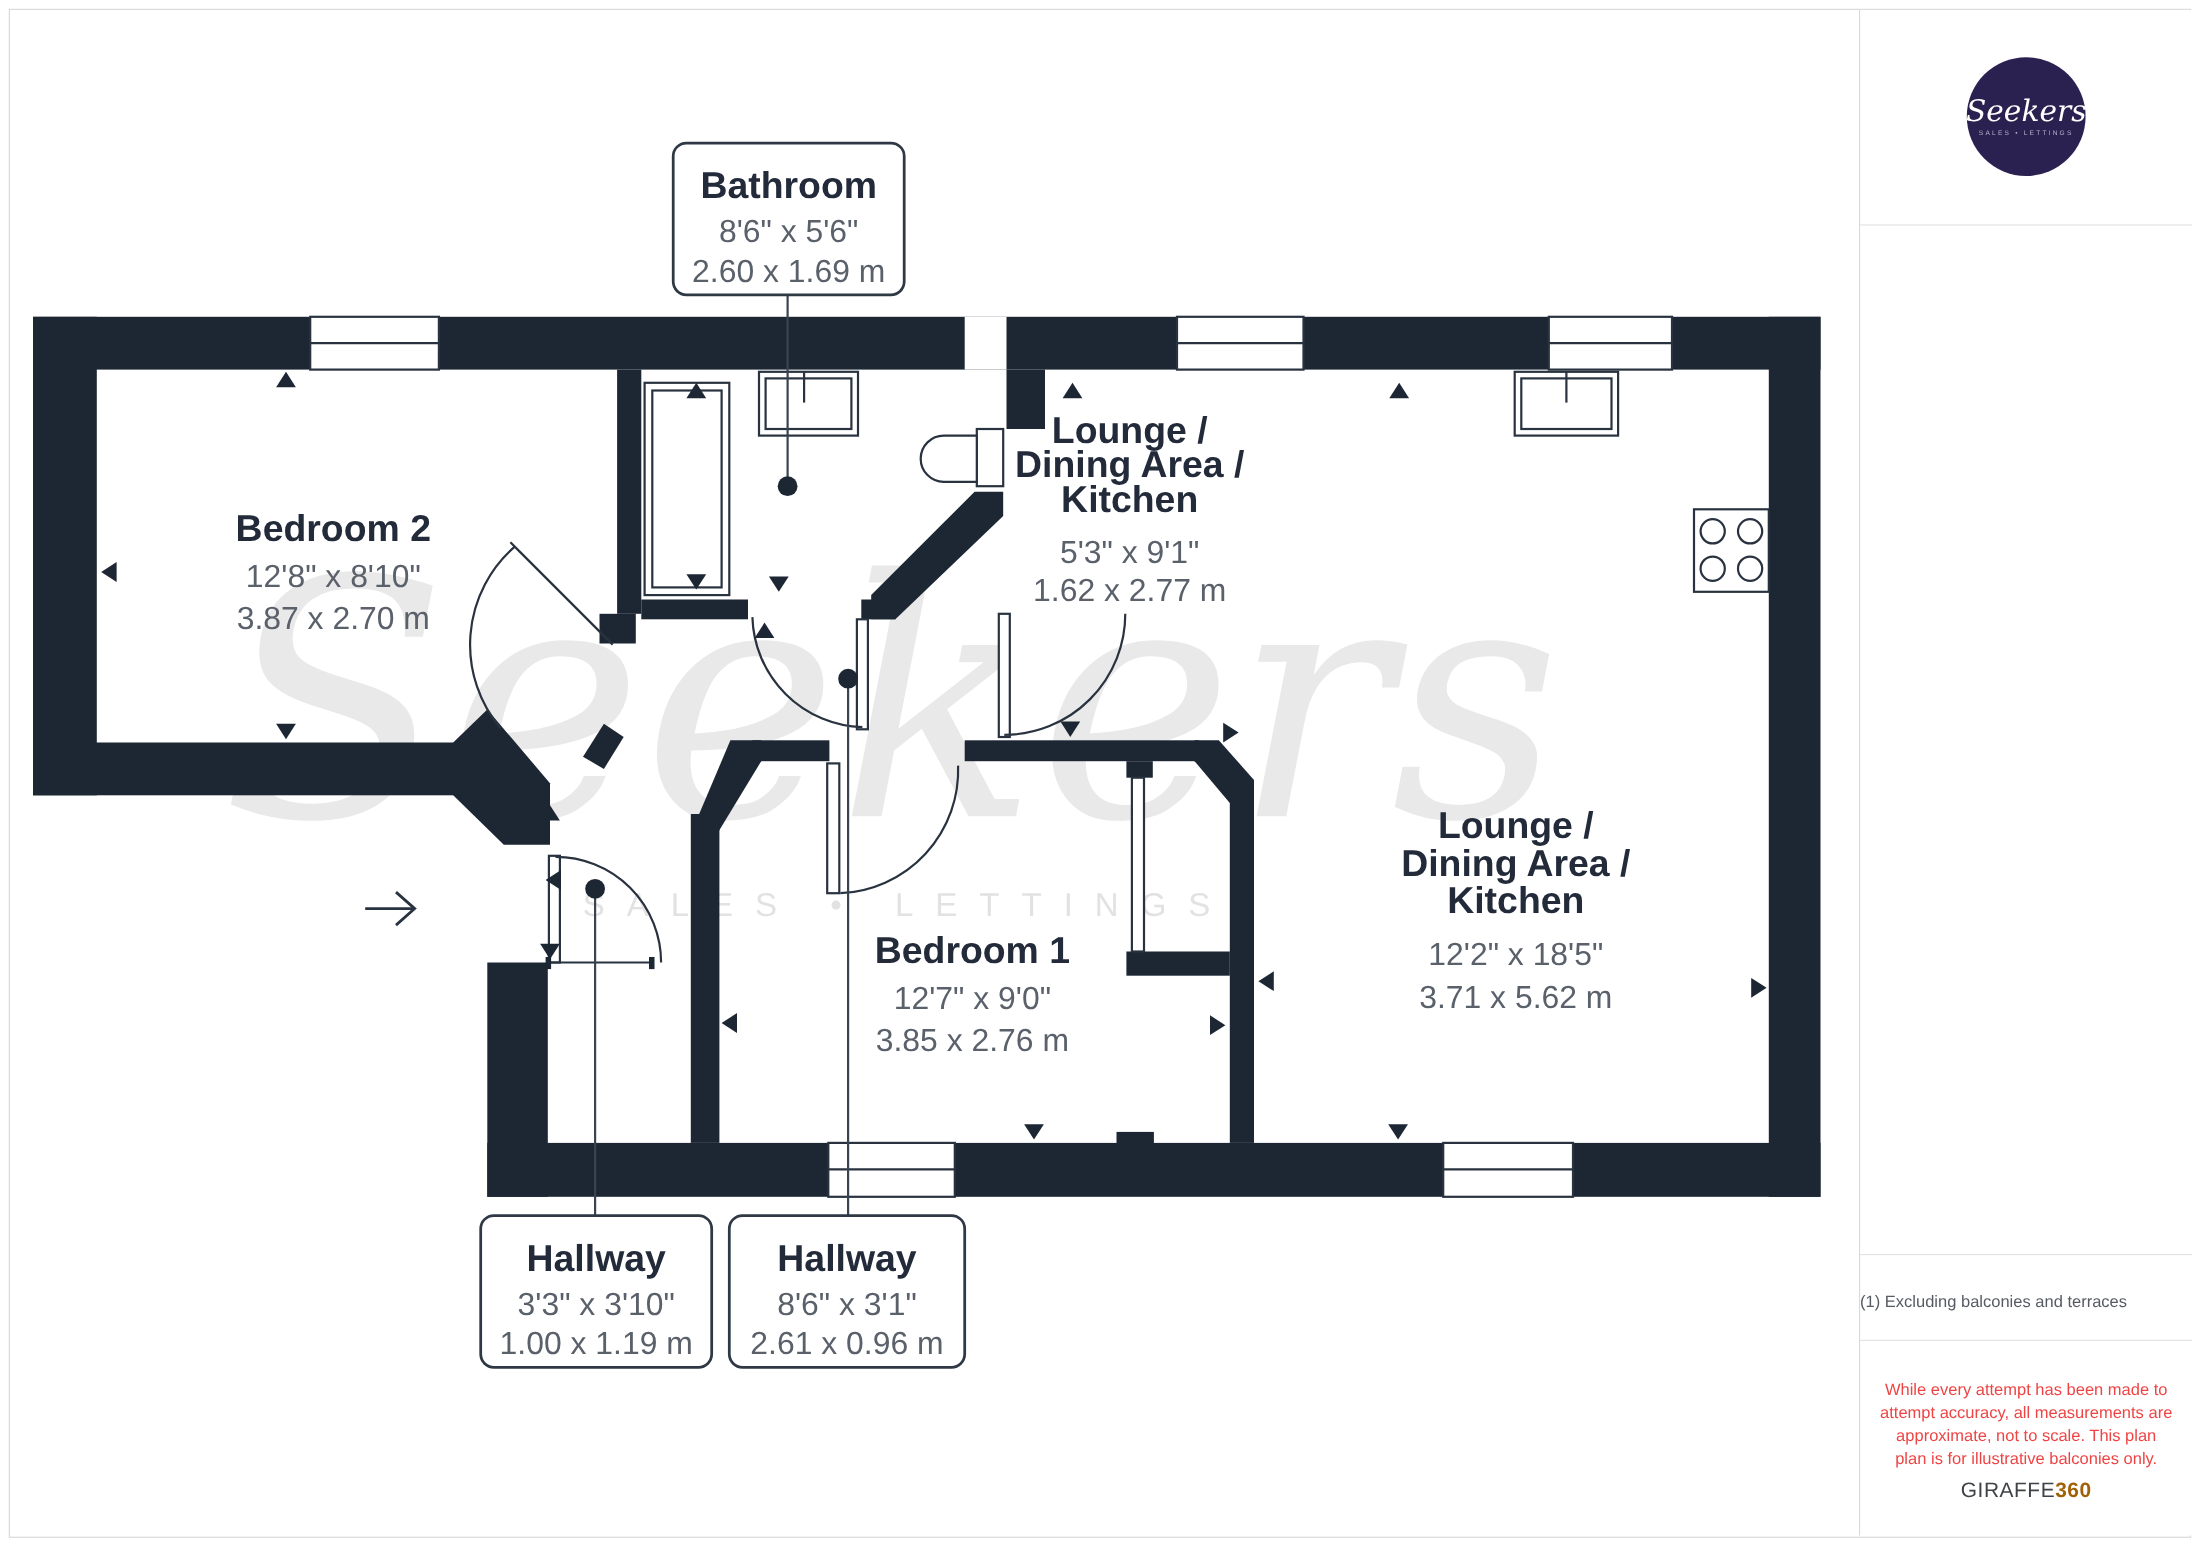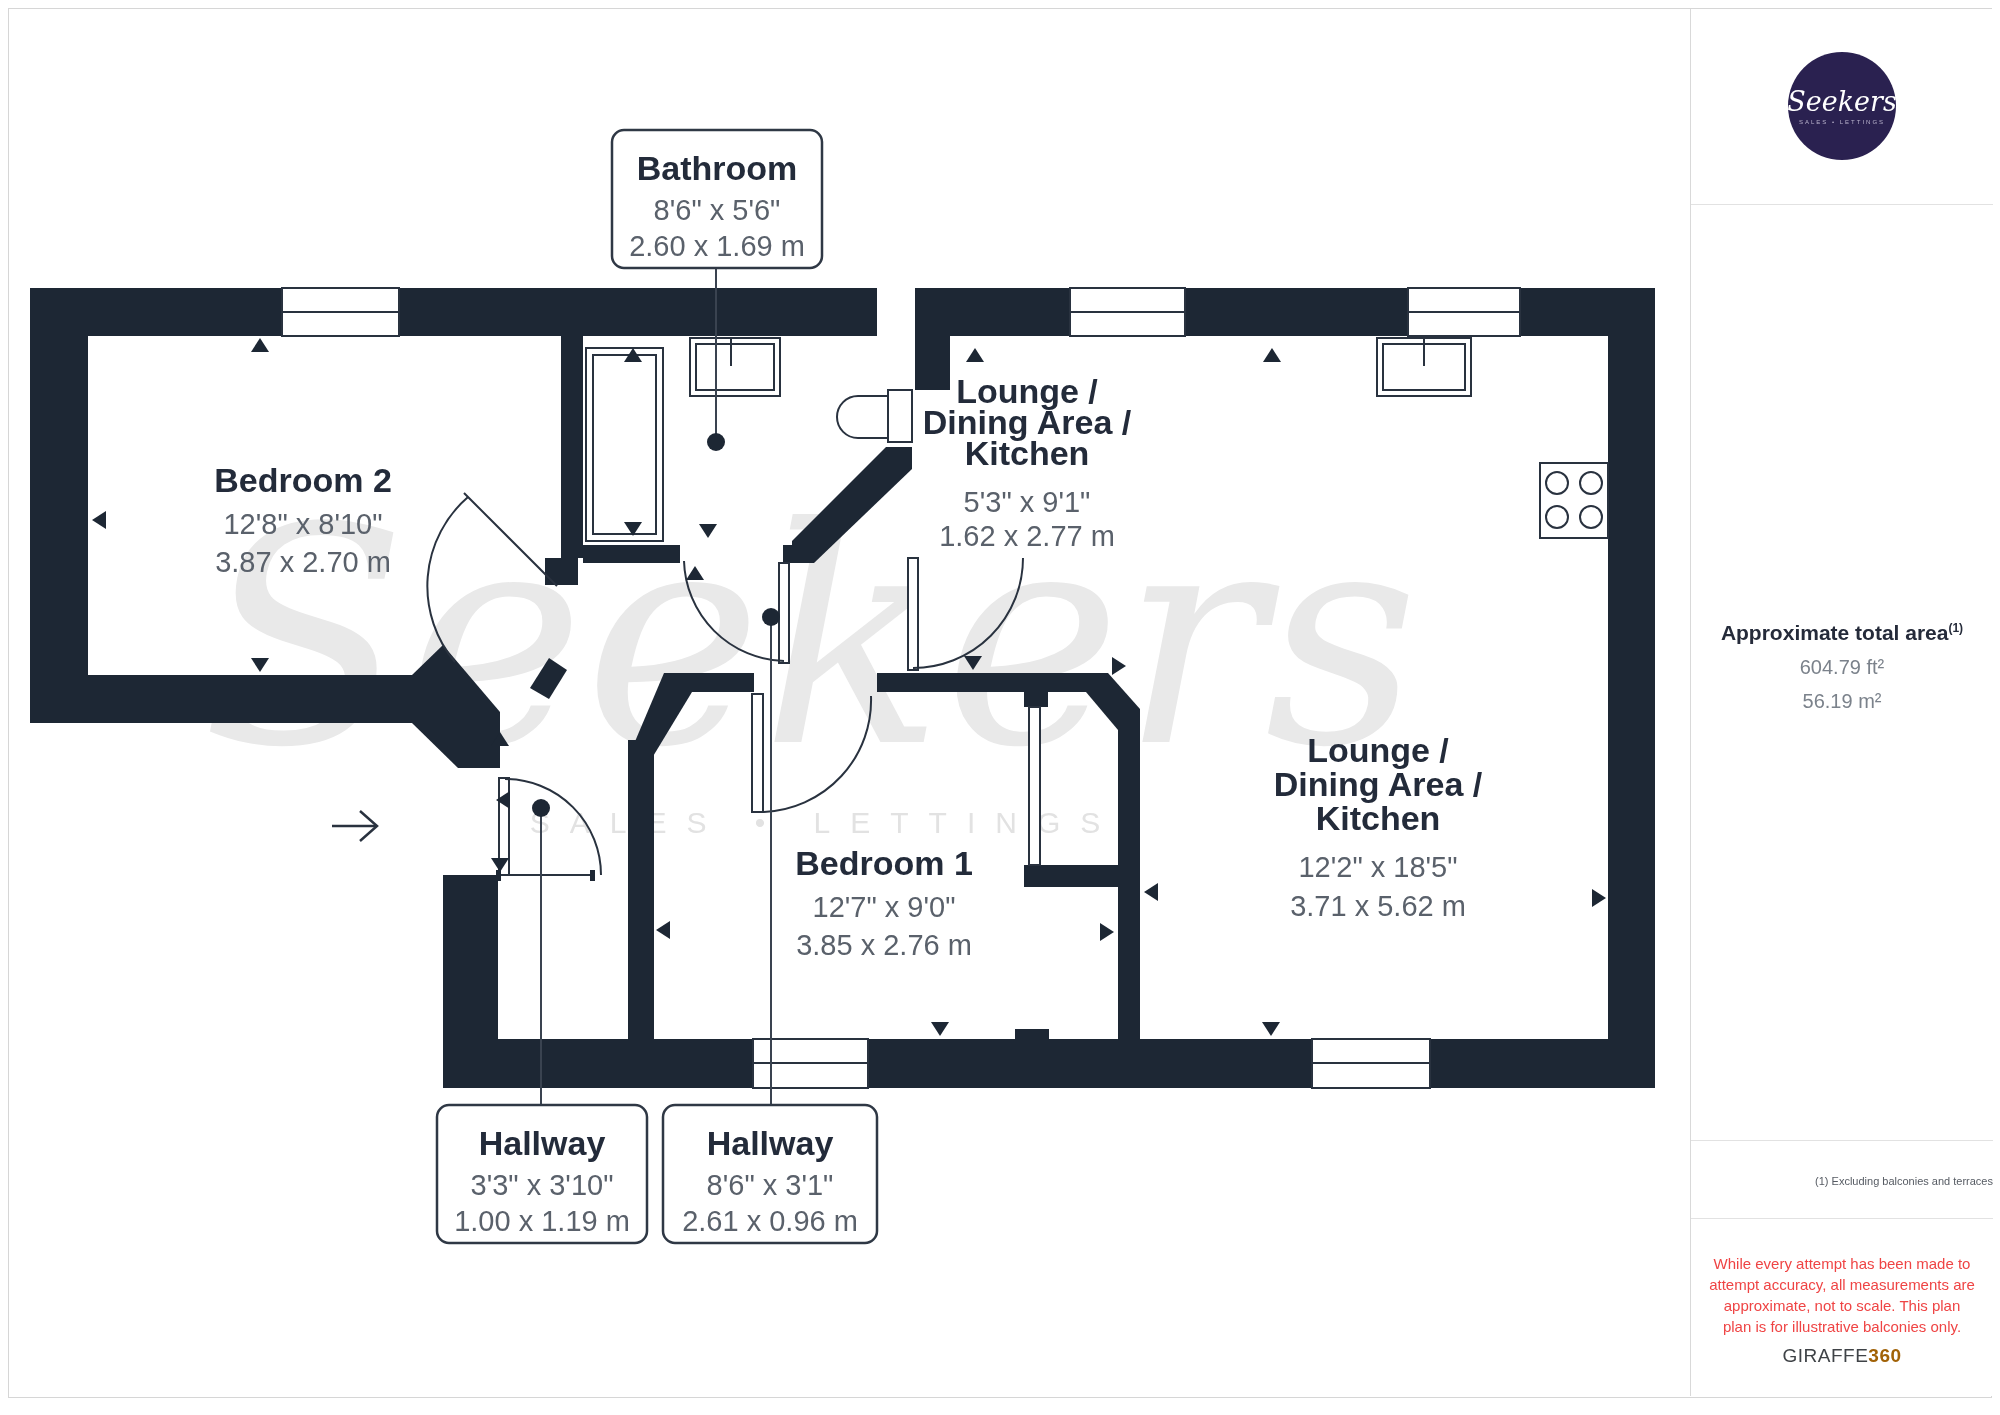--- a/index.html
+++ b/index.html
@@ -13,21 +13,21 @@
            border-left:1px solid #d9d9d9;}
   .sb-divider{position:absolute;left:0;width:100%;border-top:1px solid #e2e2e2;}
   .logo-circle{position:absolute;left:97px;top:43px;width:108px;height:108px;border-radius:50%;
                background:#2a2150;display:flex;flex-direction:column;align-items:center;justify-content:center;}
   .logo-word{font-family:"DejaVu Serif", serif;font-style:italic;color:#ffffff;font-size:27px;line-height:1;}
   .logo-tag{color:#b9b3cc;font-size:6px;letter-spacing:2px;margin-top:4px;}
   .area-block{position:absolute;left:0;top:612px;width:100%;text-align:center;}
   .area-title{font-size:21px;font-weight:bold;color:#252b3a;}
   .area-title sup{font-size:12px;}
   .area-val{font-size:20px;color:#7b828b;margin-top:11px;}
-  .footnote{position:absolute;left:0;top:1166px;width:100%;text-align:right;font-size:11px;color:#565b63;}
+  .footnote{position:absolute;left:0;top:1166px;width:100%;text-align:left;font-size:15px;color:#565b63;}
   .disclaimer{position:absolute;left:10px;top:1244px;width:282px;text-align:center;font-size:15px;
               line-height:21px;color:#ef4444;}
   .giraffe{position:absolute;left:0;top:1336px;width:100%;text-align:center;font-size:19px;color:#3f4347;
            letter-spacing:0.5px;}
   .giraffe b{color:#a16207;font-weight:800;}
 
   
   .wall{fill:#1d2734;stroke:none;}
   .thin{stroke:#29323f;stroke-width:2;fill:none;}
   .fixture{fill:#ffffff;stroke:#29323f;stroke-width:2;}
@@ -257,25 +257,20 @@
     </g>
   </svg>
 
   <div class="sidebar">
     <div class="logo-circle">
       <div class="logo-word">Seekers</div>
       <div class="logo-tag">SALES • LETTINGS</div>
     </div>
     <div class="sb-divider" style="top:195px;"></div>
 
-    <div class="area-block">
-      <div class="area-title"><span>Approximate total area</span><sup>(1)</sup></div>
-      <div class="area-val">604.79 ft²</div>
-      <div class="area-val">56.19 m²</div>
-    </div>
 
     <div class="sb-divider" style="top:1131px;"></div>
     <div class="footnote">(1) Excluding balconies and terraces</div>
     <div class="sb-divider" style="top:1209px;"></div>
 
     <div class="disclaimer">
       <div>While every attempt has been made to</div>
       <div>attempt accuracy, all measurements are</div>
       <div>approximate, not to scale. This plan</div>
       <div>plan is for illustrative balconies only.</div>

